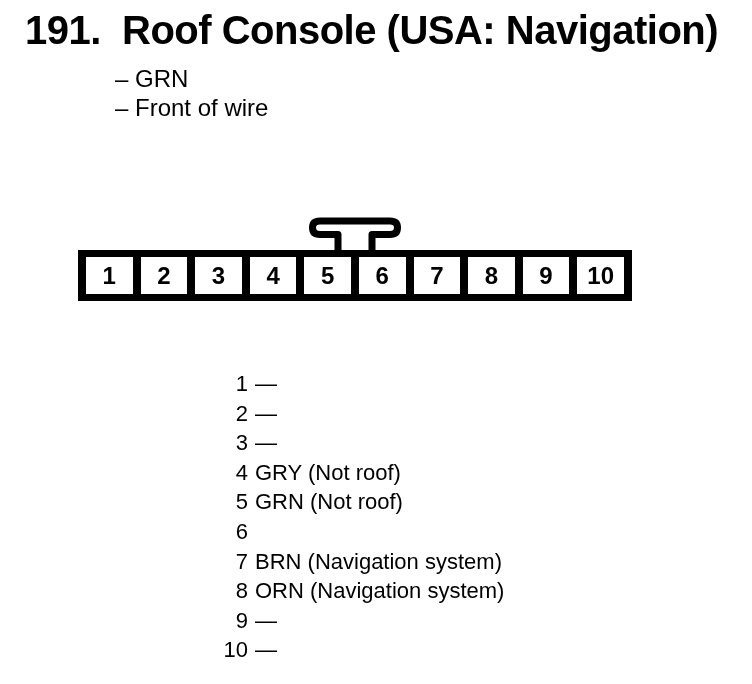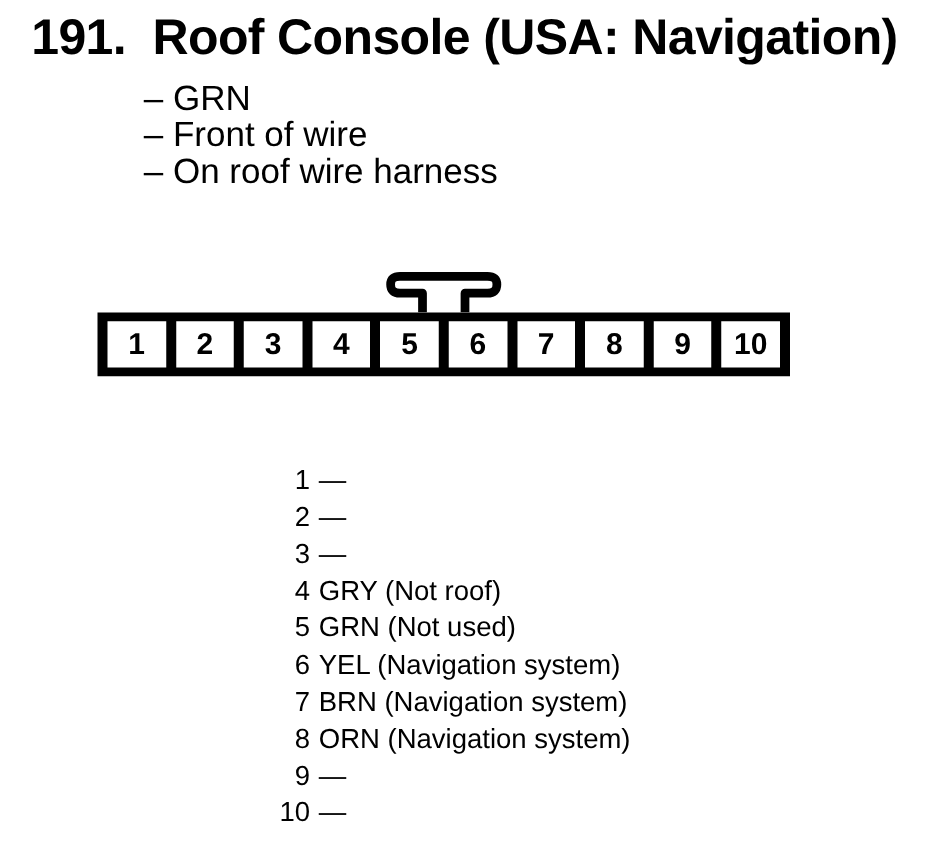--- a/index.html
+++ b/index.html
@@ -21,21 +21,21 @@
     font-size: 40px;
     line-height: 48px;
     letter-spacing: -0.5px;
     white-space: nowrap;
   }
   .title-num { width: 97px; }
   .notes {
     position: absolute;
     left: 115px;
     top: 64px;
-    font-size: 28px;
+    font-size: 24px;
     line-height: 29px;
     white-space: nowrap;
   }
   .tab-svg {
     position: absolute;
     left: 305px;
     top: 214px;
     width: 100px;
     height: 36px;
   }
@@ -78,21 +78,20 @@
 <div class="page">
 
   <div class="title">
     <span class="title-num">191.</span>
     <span class="title-text">Roof Console (USA: Navigation)</span>
   </div>
 
   <div class="notes">
     <div class="note-line">– GRN</div>
     <div class="note-line">– Front of wire</div>
-    <div class="note-line">– On roof wire harness</div>
   </div>
 
   <svg class="tab-svg" viewBox="0 0 100 36" xmlns="http://www.w3.org/2000/svg" aria-hidden="true">
     <path d="M33 36 V20.5 H15 Q7.5 20.5 7.5 13.5 Q7.5 7 15 7 H85 Q92.5 7 92.5 13.5 Q92.5 20.5 85 20.5 H67 V36" fill="none" stroke="#000000" stroke-width="7" stroke-linejoin="round"></path>
   </svg>
 
   <div class="connector">
     <div class="cell">1</div>
     <div class="cell">2</div>
     <div class="cell">3</div>
@@ -117,25 +116,24 @@
     <div class="pin-row">
       <span class="pin-num">3</span>
       <span class="pin-label">—</span>
     </div>
     <div class="pin-row">
       <span class="pin-num">4</span>
       <span class="pin-label">GRY (Not roof)</span>
     </div>
     <div class="pin-row">
       <span class="pin-num">5</span>
-      <span class="pin-label">GRN (Not used)</span>
+      <span class="pin-label">GRN (Not roof)</span>
     </div>
     <div class="pin-row">
       <span class="pin-num">6</span>
-      <span class="pin-label">YEL (Navigation system)</span>
     </div>
     <div class="pin-row">
       <span class="pin-num">7</span>
       <span class="pin-label">BRN (Navigation system)</span>
     </div>
     <div class="pin-row">
       <span class="pin-num">8</span>
       <span class="pin-label">ORN (Navigation system)</span>
     </div>
     <div class="pin-row">

